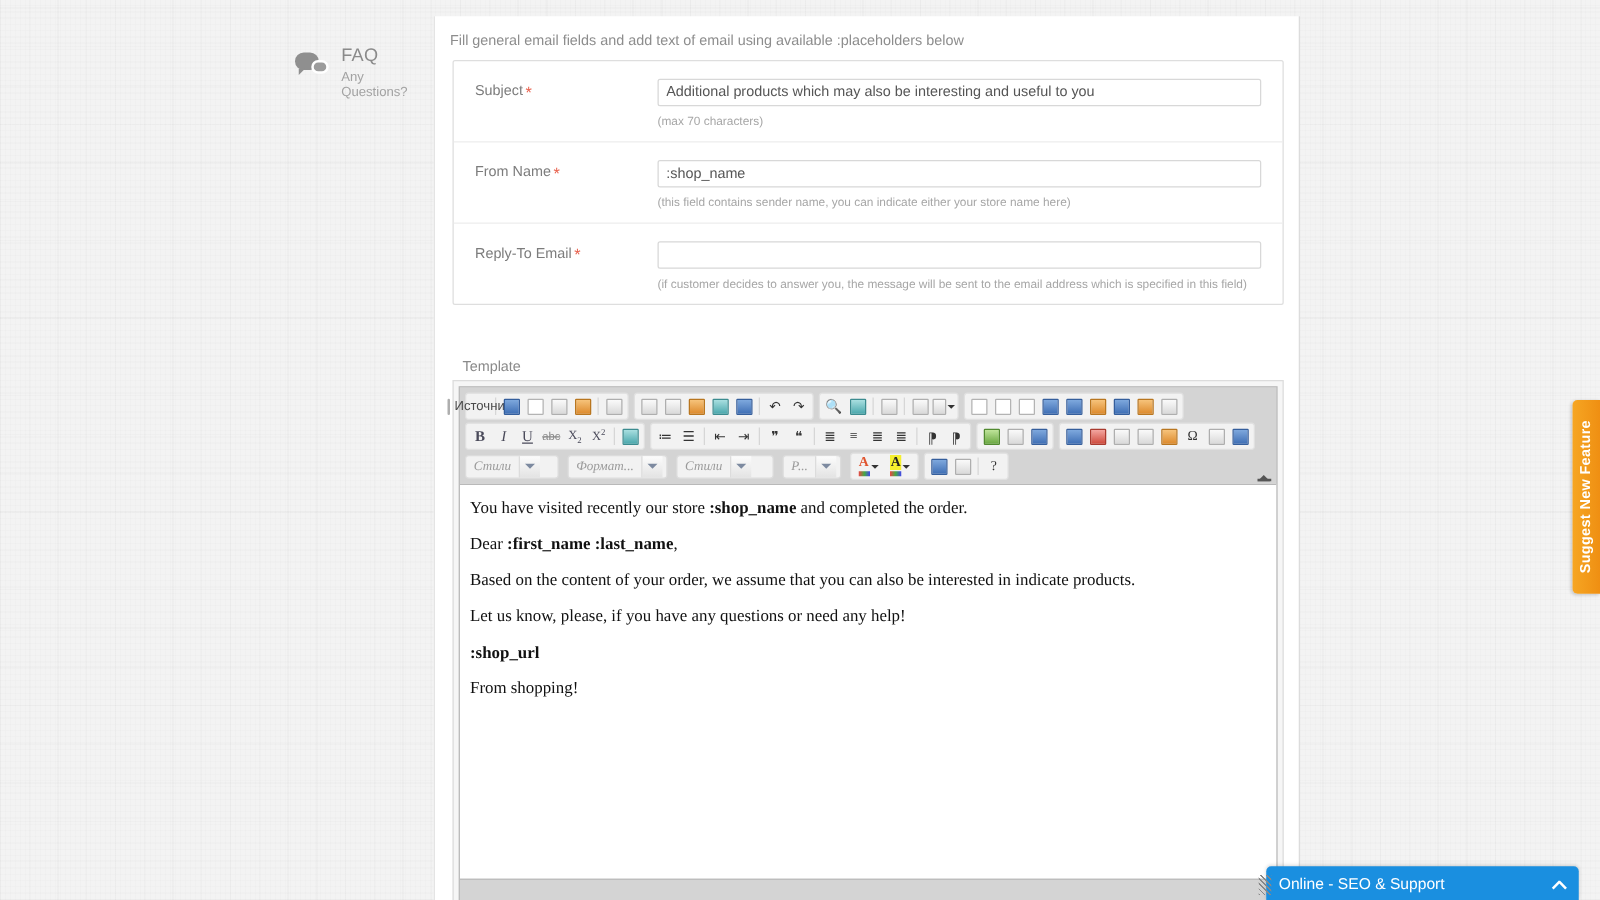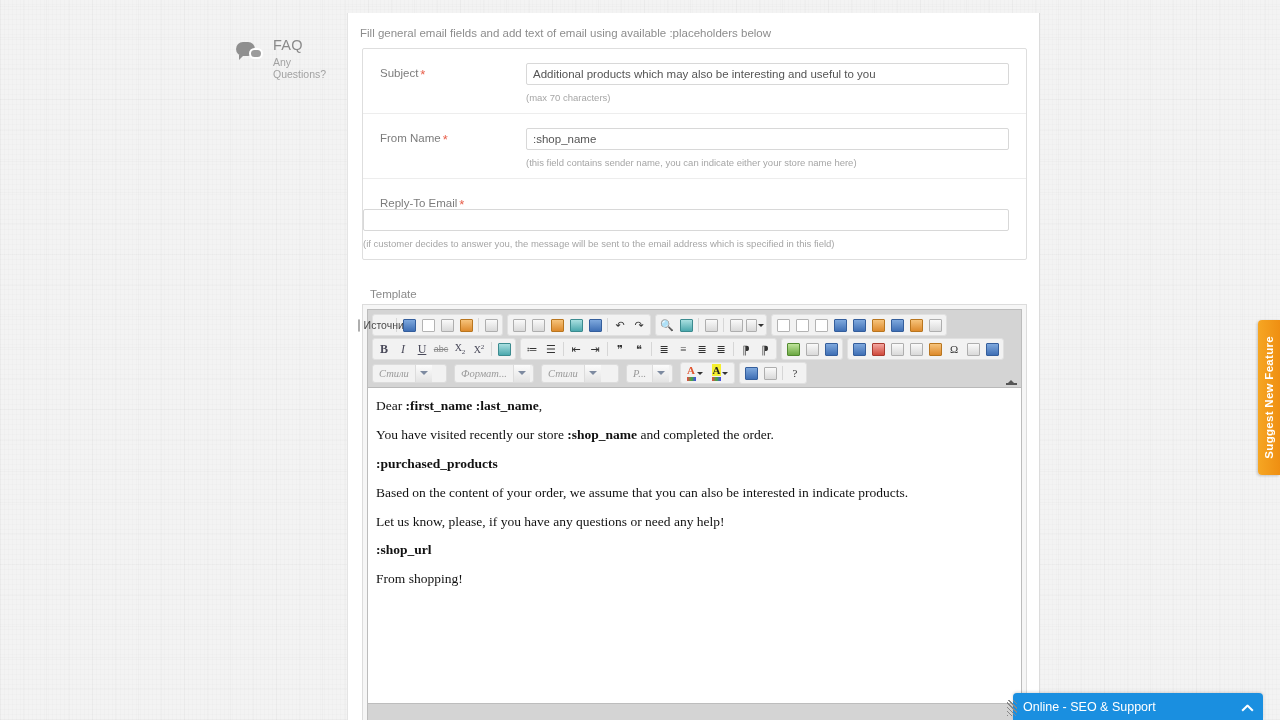--- a/index.html
+++ b/index.html
@@ -43,21 +43,21 @@
 
   
   .panel{ position:absolute; left:14px; top:35px; width:665px; border:1px solid #dedede; background:#fff; border-radius:2px;}
   .panel-head{ height:31px; background:#f7f7f7; border-bottom:1px solid #e3e3e3; display:flex; align-items:center; padding:0 12px; gap:7px;}
   .env-icon{ width:15px;height:11px;position:relative;}
   .env-icon .body{position:absolute;inset:0;border:1.4px solid #9a9a9a;border-radius:2px 2px 5px 5px;}
   .env-icon .flap{position:absolute;left:2px;top:3px;width:11px;height:4px;border-top:1.4px solid #9a9a9a;border-radius:50%;}
   .panel-head-title{ font-size:11.5px; color:#7d7d7d;}
 
   .row{ display:flex; border-bottom:1px solid #ededed; padding:14px 0 10px 0; min-height:61px;}
-  .row:last-child{ border-bottom:none;flex-direction:column;}
+  .row:last-child{ border-bottom:none;}
   .row .lbl{ width:163px; padding-left:17px; font-size:11.5px; color:#7c7c7c; padding-top:4px;}
   .req{ color:#e8604c; font-size:13px; line-height:0; position:relative; top:2px; margin-left:2px;}
   .row .fld{ flex:1; padding-right:17px;}
   .fld input{
     width:100%; height:22px; border:1px solid #d8d8d8; background:#fff;
     font-family:"Liberation Sans", sans-serif; font-size:11.5px; color:#555;
     padding:0 6px; border-radius:2px; outline:none;
   }
   .hint{ font-size:9.5px; color:#a6a6a6; margin-top:7px;}
 
@@ -452,23 +452,22 @@
             </div>
           </div>
 
           <div class="collapse">
             <span class="tri"></span>
               <span class="base"></span>
           </div>
         </div>
 
         <div class="cke-body">
+            <p><span>You have visited recently our store </span><b>:shop_name</b><span> and completed the order.</span></p>
             <p><span>Dear </span><b>:first_name :last_name</b><span>,</span></p>
-            <p><span>You have visited recently our store </span><b>:shop_name</b><span> and completed the order.</span></p>
-            <p><b>:purchased_products</b></p>
             <p><span>Based on the content of your order, we assume that you can also be interested in indicate products.</span></p>
             <p><span>Let us know, please, if you have any questions or need any help!</span></p>
             <p><b>:shop_url</b></p>
             <p><span>From shopping!</span></p>
           </div>
         <div class="cke-foot">
           <span class="grip">
             <i style="width:12px;bottom:1px;transform:rotate(-45deg)"></i>
             <i style="width:8px;bottom:1px;right:0;transform:rotate(-45deg) translate(3px,3px)"></i>
             <i style="width:5px;bottom:1px;right:0;transform:rotate(-45deg) translate(6px,6px)"></i>

